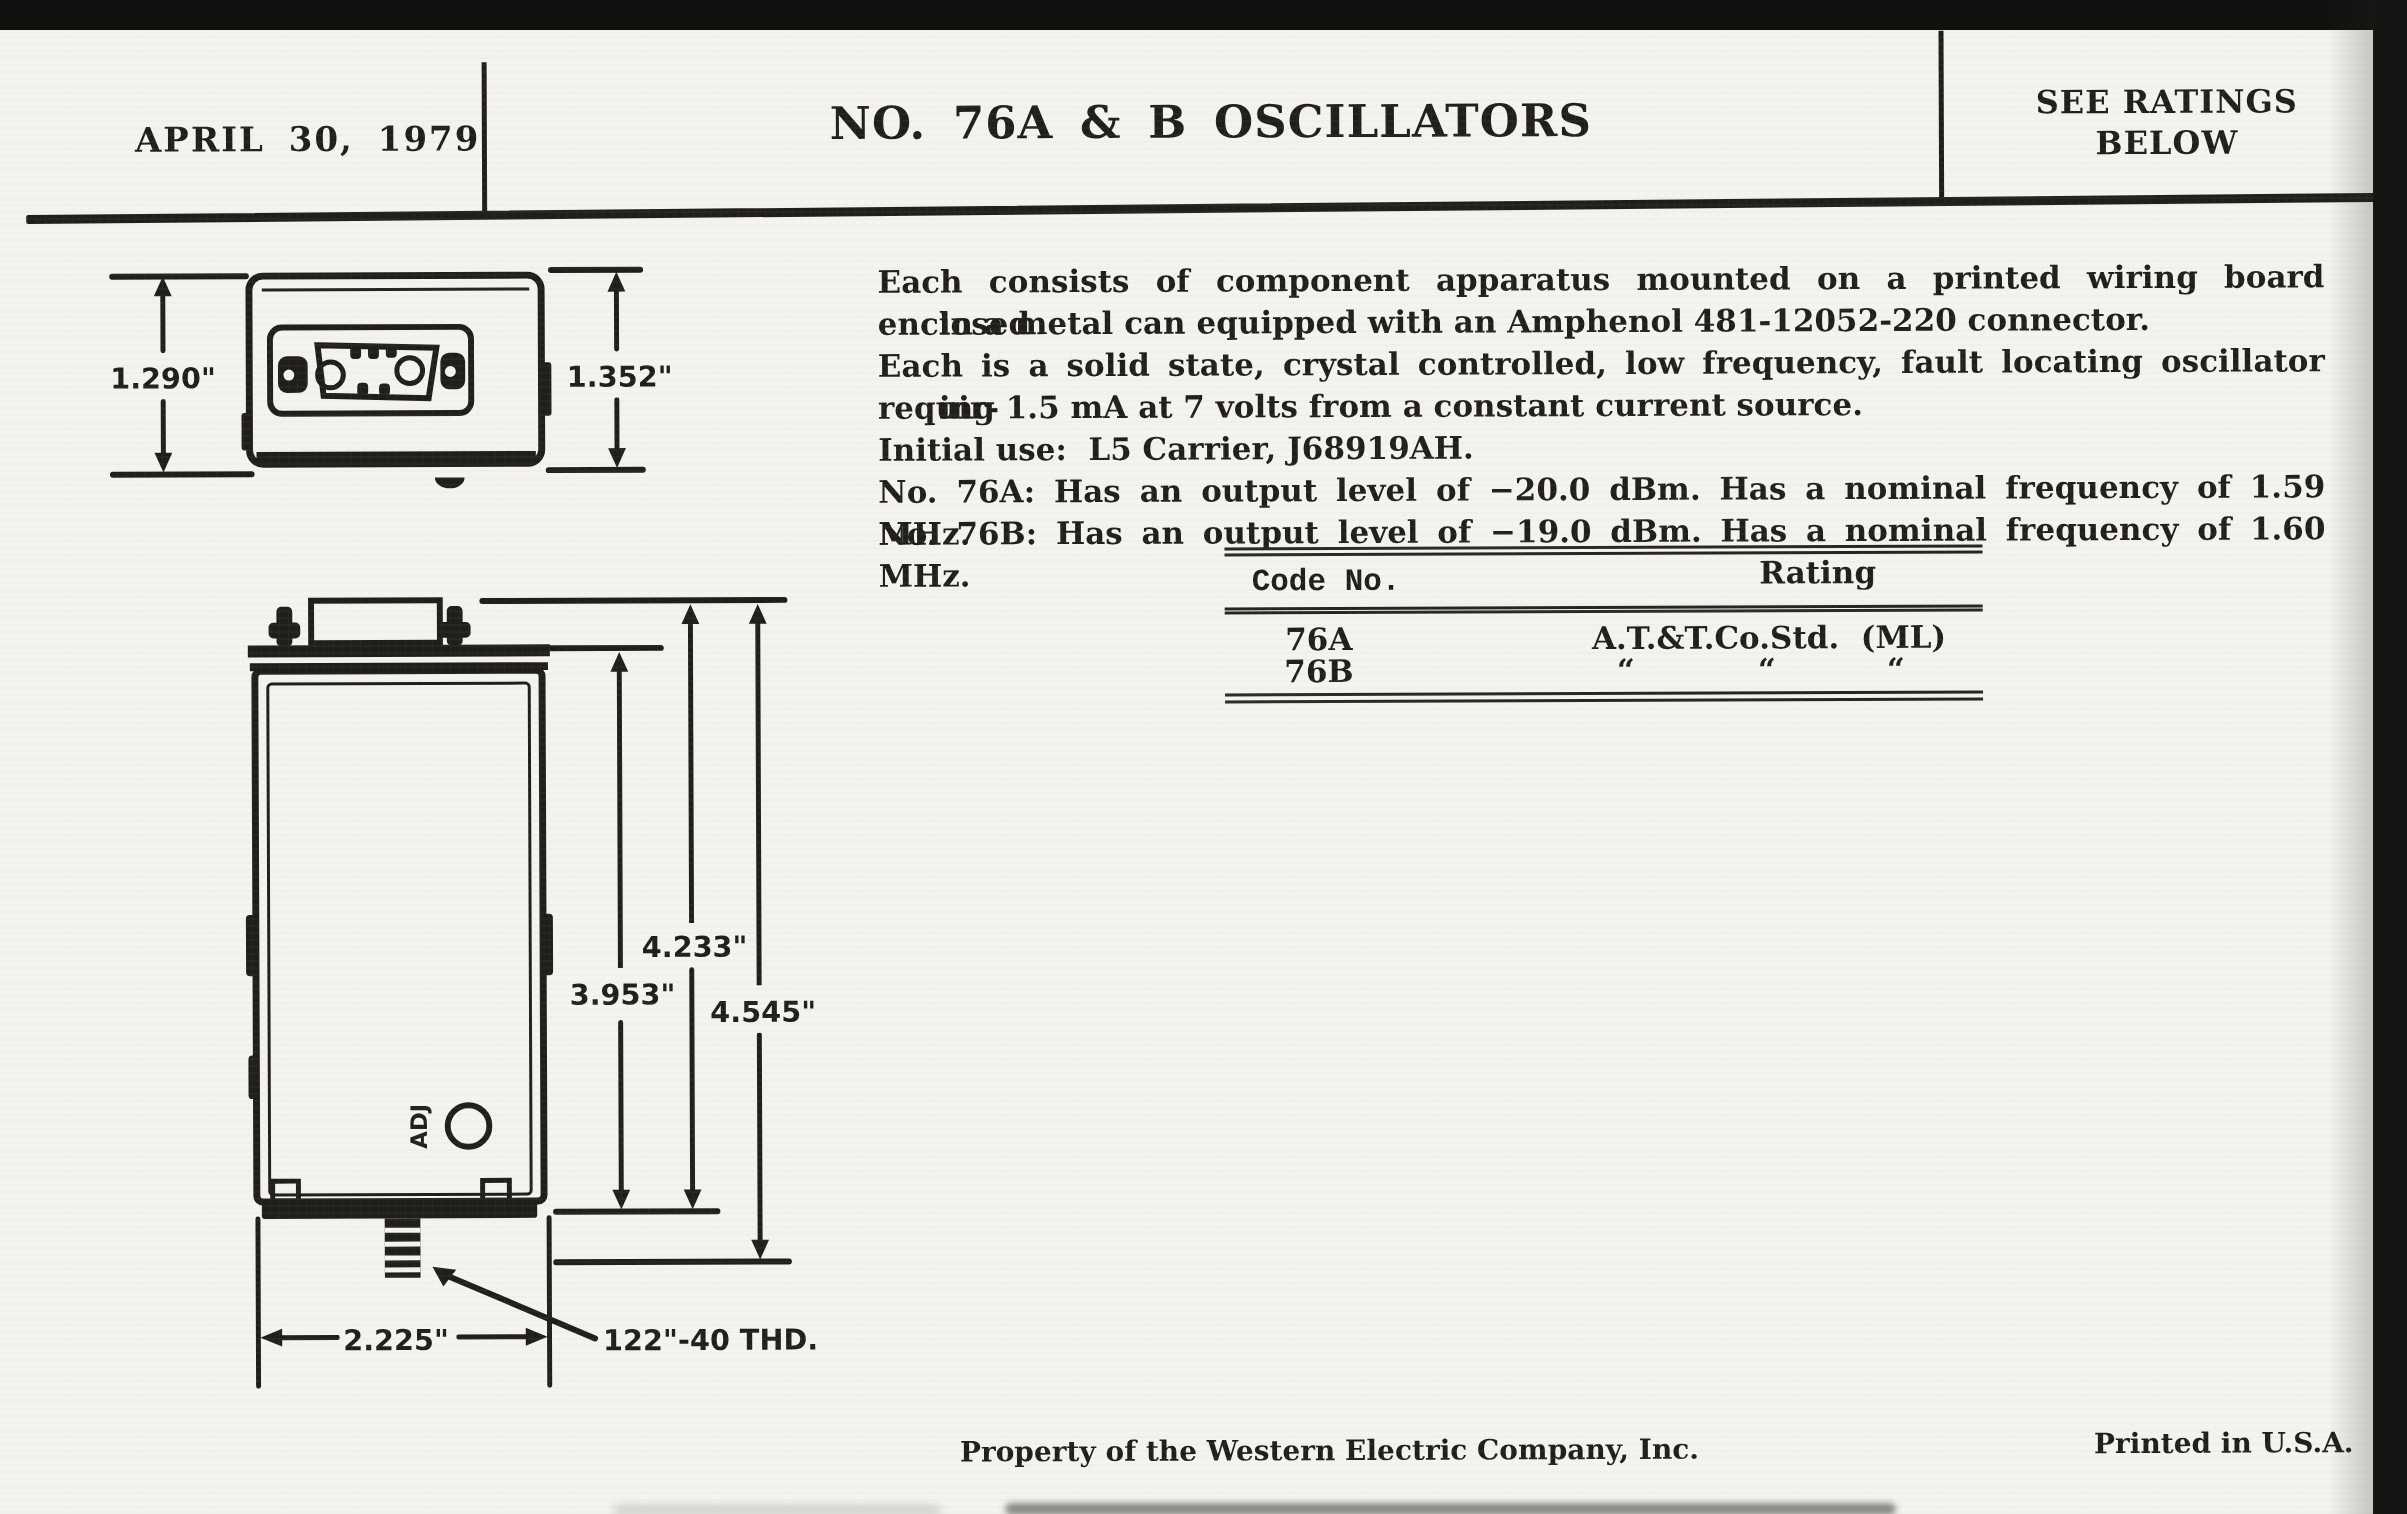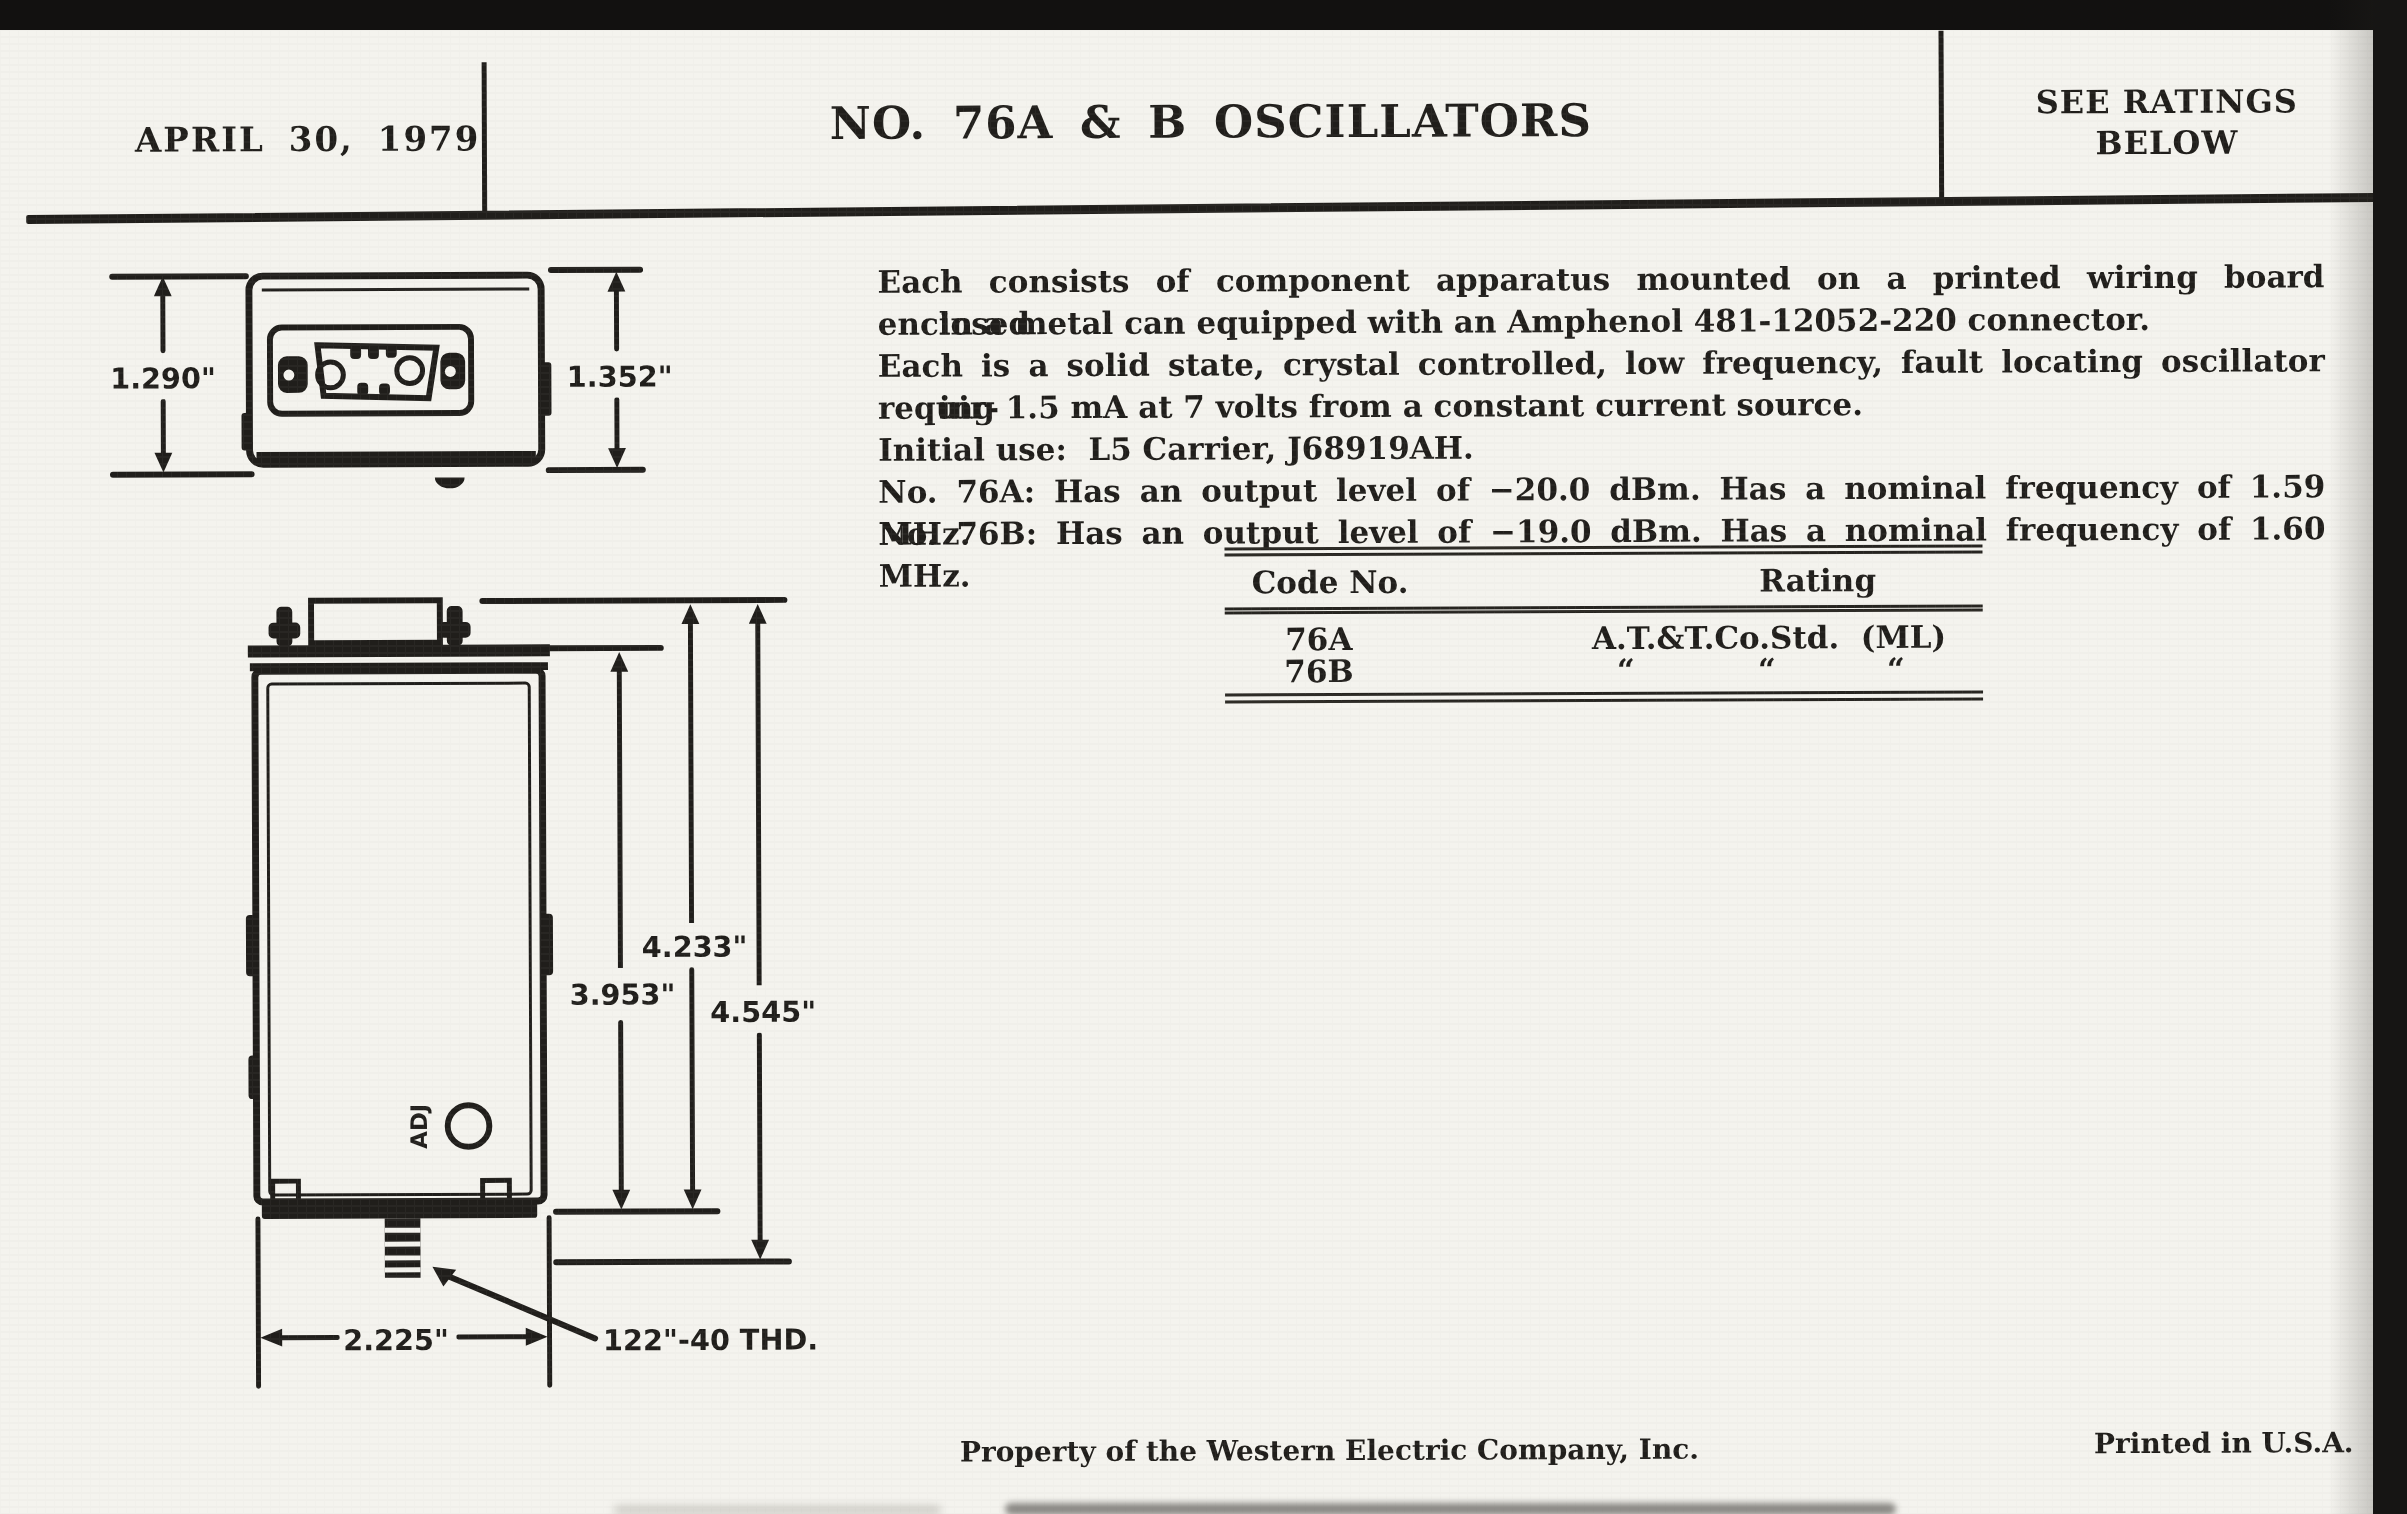--- a/index.html
+++ b/index.html
@@ -33,22 +33,22 @@
   .desc .line{height:42px;line-height:42px;white-space:pre;}
   .desc .line.indent{padding-left:61px;}
   .desc .line.fill{white-space:normal;text-align:justify;text-align-last:justify;word-spacing:2px;}
 
   
   .rtable{position:absolute;left:1225px;top:547px;width:758px;height:137px;
           border-top:9px double #262420;border-bottom:10px double #262420;box-sizing:content-box;
           font-size:31px;font-weight:bold;}
   .rtable .h-rule{position:absolute;left:0;top:51px;width:100%;height:7px;
                   border-top:3px solid #262420;border-bottom:3px solid #262420;box-sizing:border-box;}
-  .rtable .h-code{position:absolute;left:27px;top:8px;}
-  .rtable .h-rating{position:absolute;left:593px;top:8px;transform:translateX(-50%);}
+  .rtable .h-code{position:absolute;left:27px;top:8px;font-family:Liberation Mono, monospace;}
+  .rtable .h-rating{position:absolute;left:593px;top:0;transform:translateX(-50%);}
   .rtable .r-code1{position:absolute;left:94px;top:65px;transform:translateX(-50%);}
   .rtable .r-code2{position:absolute;left:94px;top:97px;transform:translateX(-50%);text-align:right;}
   .rtable .r-rating1{position:absolute;left:367px;top:65px;white-space:pre;}
   .rtable .ditto{position:absolute;top:97px;transform:translateX(-50%);}
   .rtable .d1{left:401px;} .rtable .d2{left:542px;} .rtable .d3{left:671px;}
 
   
   .svgwrap{position:absolute;}
   svg text.dim{font-family:"DejaVu Sans","Liberation Sans",sans-serif;font-weight:bold;font-size:29px;fill:#201e1b;}
   svg text.dim-sm{font-family:"DejaVu Sans","Liberation Sans",sans-serif;font-weight:bold;font-size:23px;fill:#201e1b;}

